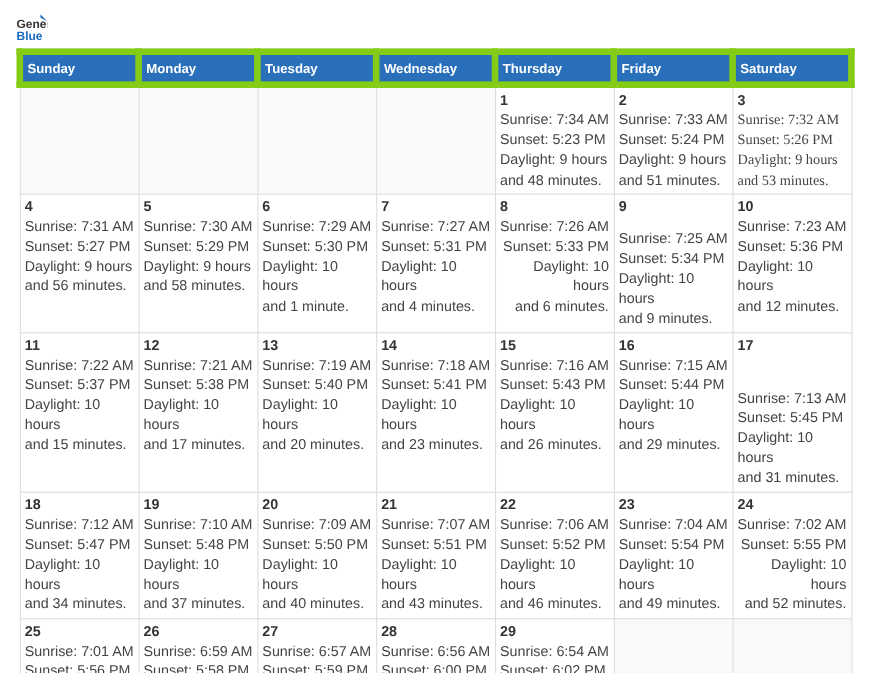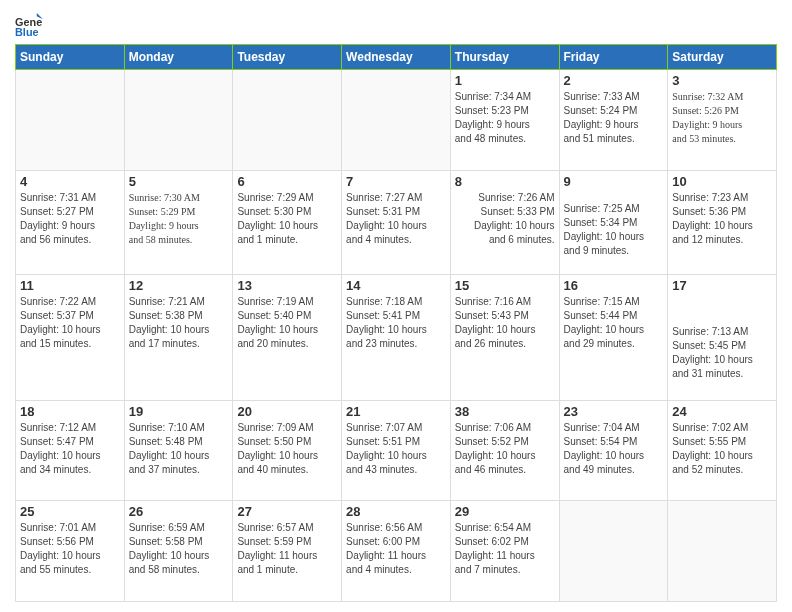--- a/index.html
+++ b/index.html
@@ -52,21 +52,21 @@
       width: 100%;
       table-layout: fixed;
     }
     .calendar th {
       background: #2a6fba;
       color: #fff;
       font-size: 12px;
       font-weight: bold;
       padding: 5px 4px;
       text-align: left;
-      border: 1px solid #84cc16;
+      border: 6px solid #84cc16;
     }
     .calendar td {
       border: 1px solid #ddd;
       vertical-align: top;
       padding: 3px 4px;
       font-size: 10px;
       color: #333;
       background: #fff;
       height: 88px;
     }
@@ -74,21 +74,21 @@
       background: #f9f9f9;
     }
     .day-number {
       font-size: 13px;
       font-weight: bold;
       color: #333;
       display: block;
       margin-bottom: 2px;
     }
     .day-info {
-      font-size: 10px;
+      font-size: 13px;
       color: #444;
       line-height: 1.4;
     }
   </style>
 </head>
 <body>
 
 <div class="page">
   <div class="header">
     <div class="logo">
@@ -151,21 +151,21 @@
         <tr>
           <td>
             <span class="day-number">4</span>
             <div class="day-info" style="white-space: pre-line;">Sunrise: 7:31 AM
 Sunset: 5:27 PM
 Daylight: 9 hours
 and 56 minutes.</div>
           </td>
           <td>
             <span class="day-number">5</span>
-            <div class="day-info" style="white-space: pre-line; font-family: Liberation Serif, serif;">Sunrise: 7:30 AM
+            <div class="day-info" style="white-space: pre-line;">Sunrise: 7:30 AM
 Sunset: 5:29 PM
 Daylight: 9 hours
 and 58 minutes.</div>
           </td>
           <td>
             <span class="day-number">6</span>
             <div class="day-info" style="white-space: pre-line;">Sunrise: 7:29 AM
 Sunset: 5:30 PM
 Daylight: 10 hours
 and 1 minute.</div>
@@ -273,36 +273,36 @@
 and 40 minutes.</div>
           </td>
           <td>
             <span class="day-number">21</span>
             <div class="day-info" style="white-space: pre-line;">Sunrise: 7:07 AM
 Sunset: 5:51 PM
 Daylight: 10 hours
 and 43 minutes.</div>
           </td>
           <td>
-            <span class="day-number">38</span>
+            <span class="day-number">22</span>
             <div class="day-info" style="white-space: pre-line;">Sunrise: 7:06 AM
 Sunset: 5:52 PM
 Daylight: 10 hours
 and 46 minutes.</div>
           </td>
           <td>
             <span class="day-number">23</span>
             <div class="day-info" style="white-space: pre-line;">Sunrise: 7:04 AM
 Sunset: 5:54 PM
 Daylight: 10 hours
 and 49 minutes.</div>
           </td>
           <td>
             <span class="day-number">24</span>
-            <div class="day-info" style="white-space: pre-line;">Sunrise: 7:02 AM
+            <div class="day-info" style="white-space: pre-line; text-align: right;">Sunrise: 7:02 AM
 Sunset: 5:55 PM
 Daylight: 10 hours
 and 52 minutes.</div>
           </td>
         </tr>
         <tr>
           <td>
             <span class="day-number">25</span>
             <div class="day-info" style="white-space: pre-line;">Sunrise: 7:01 AM
 Sunset: 5:56 PM

